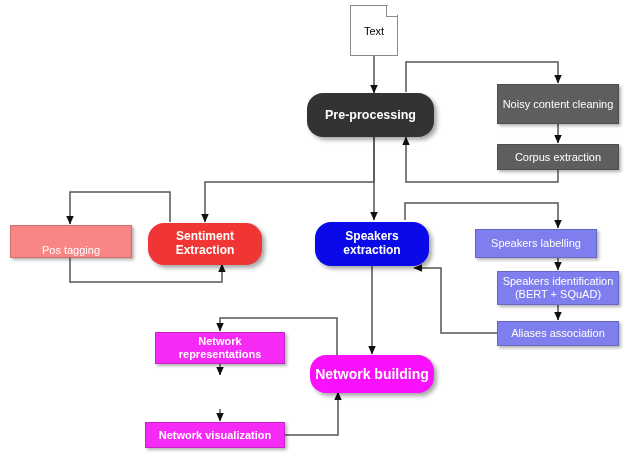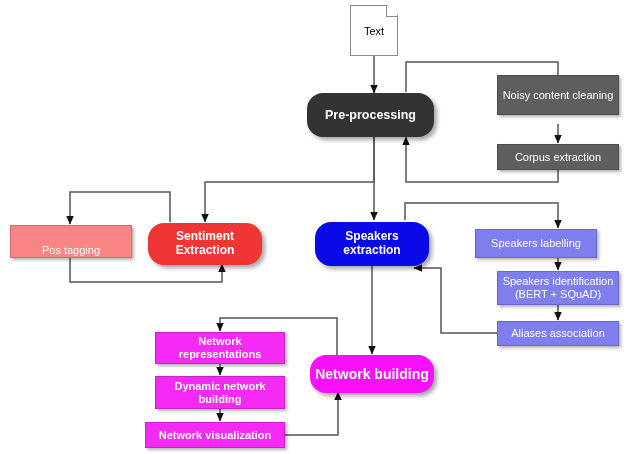--- a/index.html
+++ b/index.html
@@ -86,21 +86,21 @@
 
   <div class="doc" style="left:350px;top:5px;width:48px;height:51px;">
     <div class="fold"></div>
     <span class="lbl">Text</span>
   </div>
 
   <div class="node round dark" style="left:307px;top:93px;width:127px;height:44px;font-size:12.5px;">
     <span>Pre-processing</span>
   </div>
 
-  <div class="node rect gray" style="left:497px;top:75px;width:122px;height:40px;">
+  <div class="node rect gray" style="left:497px;top:84px;width:122px;height:40px;">
     <span>Noisy content cleaning</span>
   </div>
 
   <div class="node rect gray" style="left:497px;top:144px;width:122px;height:26px;">
     <span>Corpus extraction</span>
   </div>
 
   <div class="node rect salmon" style="left:10px;top:225px;width:122px;height:33px;">
     <span>Pos tagging</span>
   </div>
@@ -122,23 +122,20 @@
   </div>
 
   <div class="node rect peri" style="left:497px;top:321px;width:122px;height:25px;">
     <span>Aliases association</span>
   </div>
 
   <div class="node rect magenta" style="left:155px;top:332px;width:130px;height:32px;">
     <span>Network representations</span>
   </div>
 
-  <div class="node rect magenta" style="left:155px;top:376px;width:130px;height:33px;">
-    <span>Dynamic network building</span>
-  </div>
 
   <div class="node rect magenta" style="left:145px;top:422px;width:140px;height:26px;">
     <span>Network visualization</span>
   </div>
 
   <div class="node round mag-strong" style="left:310px;top:355px;width:124px;height:38px;font-size:14px;">
     <span>Network building</span>
   </div>
 
 </div>

